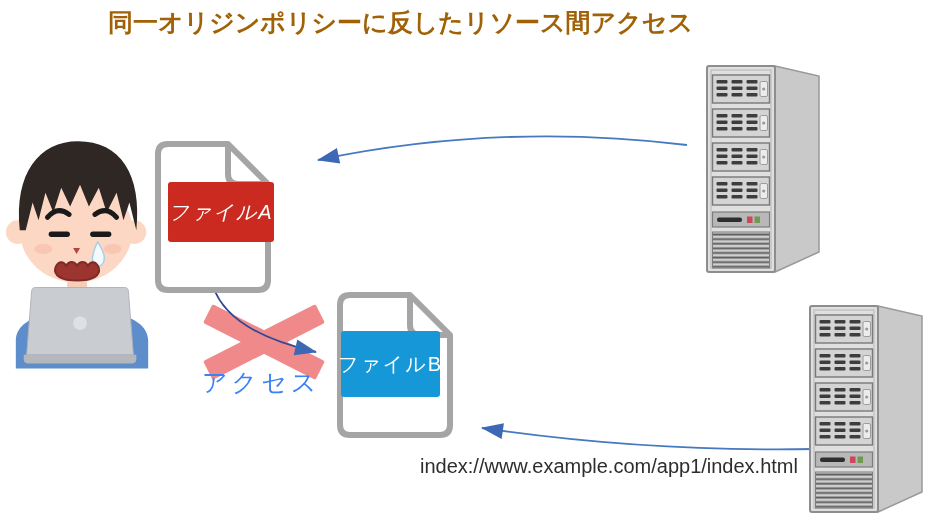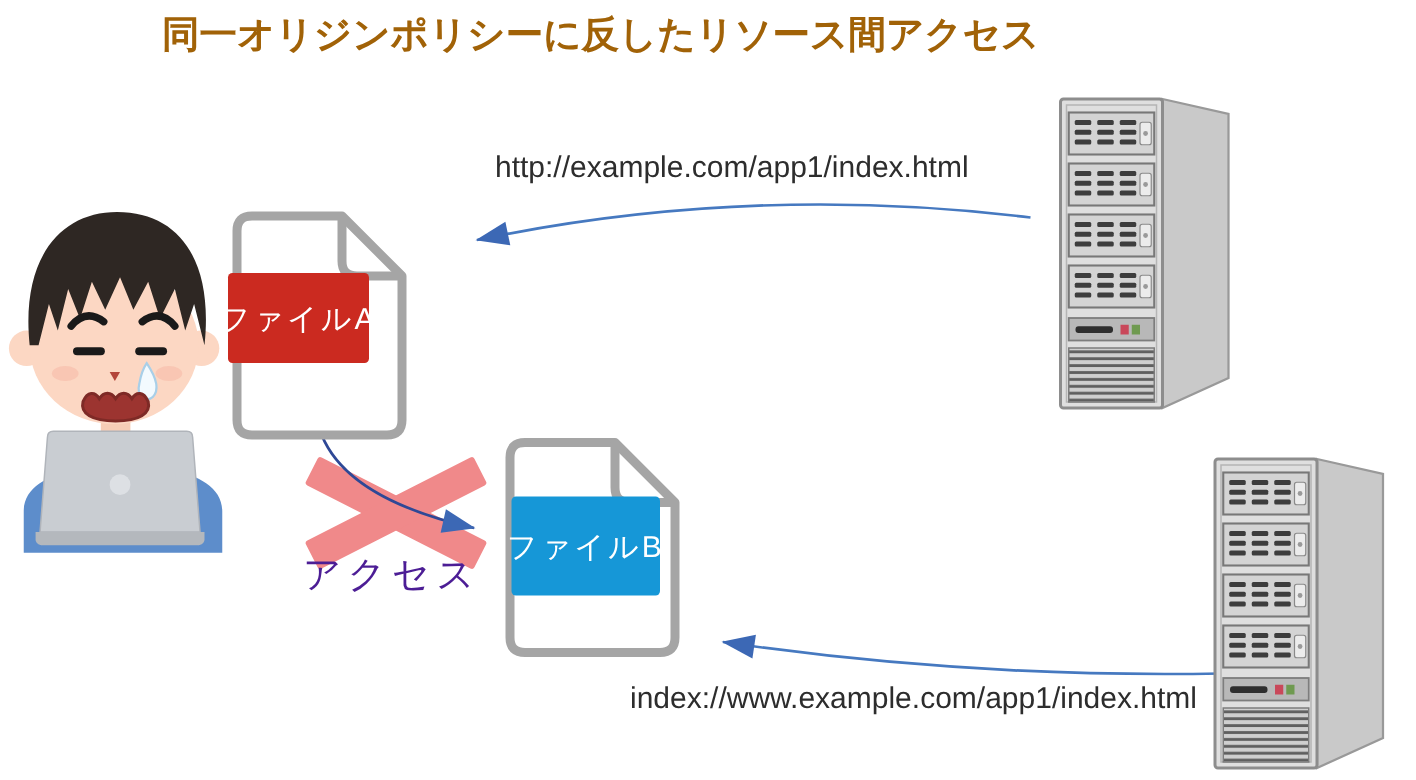--- a/index.html
+++ b/index.html
@@ -8,30 +8,30 @@
   .title{position:absolute;left:108px;top:6px;margin:0;font-size:25px;font-weight:bold;
          color:#a16207;white-space:nowrap;}
   .overlay{position:absolute;left:0;top:0;z-index:1;}
   .person{position:absolute;left:2px;top:130px;width:160px;height:240px;z-index:2;}
   .file{position:absolute;z-index:2;}
   .file-a{left:152px;top:138px;width:122px;height:158px;}
   .file-b{left:334px;top:289px;width:122px;height:152px;}
   .file svg{position:absolute;left:0;top:0;width:100%;height:100%;}
   .file-label{position:absolute;display:flex;align-items:center;justify-content:center;
               color:#ffffff;font-size:20px;letter-spacing:2px;border-radius:3px;white-space:nowrap;}
-  .label-a{left:0;top:44px;width:94px;height:60px;background:#cb2a20;}
+  .label-a{left:16px;top:44px;width:106px;height:60px;background:#cb2a20;font-style:italic;}
   .label-b{left:7px;top:42px;width:99px;height:66px;background:#1697d7;}
   .server{position:absolute;width:135px;height:214px;z-index:2;}
   .server-top{left:703px;top:62px;}
   .server-bottom{left:806px;top:302px;}
   .url{position:absolute;font-size:20px;color:#2d2d2d;white-space:nowrap;z-index:3;}
   .url-top{left:330px;top:101px;}
   .url-bottom{left:420px;top:455px;}
   .access-label{position:absolute;left:202px;top:366px;font-size:25px;letter-spacing:4px;
-                color:#4c1d95;z-index:3;white-space:nowrap;}
+                color:#3b82f6;z-index:3;white-space:nowrap;}
   .defs-holder{position:absolute;width:0;height:0;overflow:hidden;}
 </style>
 </head>
 <body>
 
 <div class="canvas">
 
   <h1 class="title">同一オリジンポリシーに反したリソース間アクセス</h1>
 
   <svg class="defs-holder" aria-hidden="true">
@@ -124,18 +124,17 @@
     <div class="file-label label-b" style="background: rgb(22, 151, 215);">ファイルB</div>
   </div>
 
   <svg class="server server-top" viewBox="0 0 135 214">
     <use href="#server-sym"></use>
   </svg>
   <svg class="server server-bottom" viewBox="0 0 135 214">
     <use href="#server-sym"></use>
   </svg>
 
-  <div class="url url-top">http://example.com/app1/index.html</div>
   <div class="url url-bottom">index://www.example.com/app1/index.html</div>
 
   <div class="access-label">アクセス</div>
 
 </div>
 
 </body></html>

